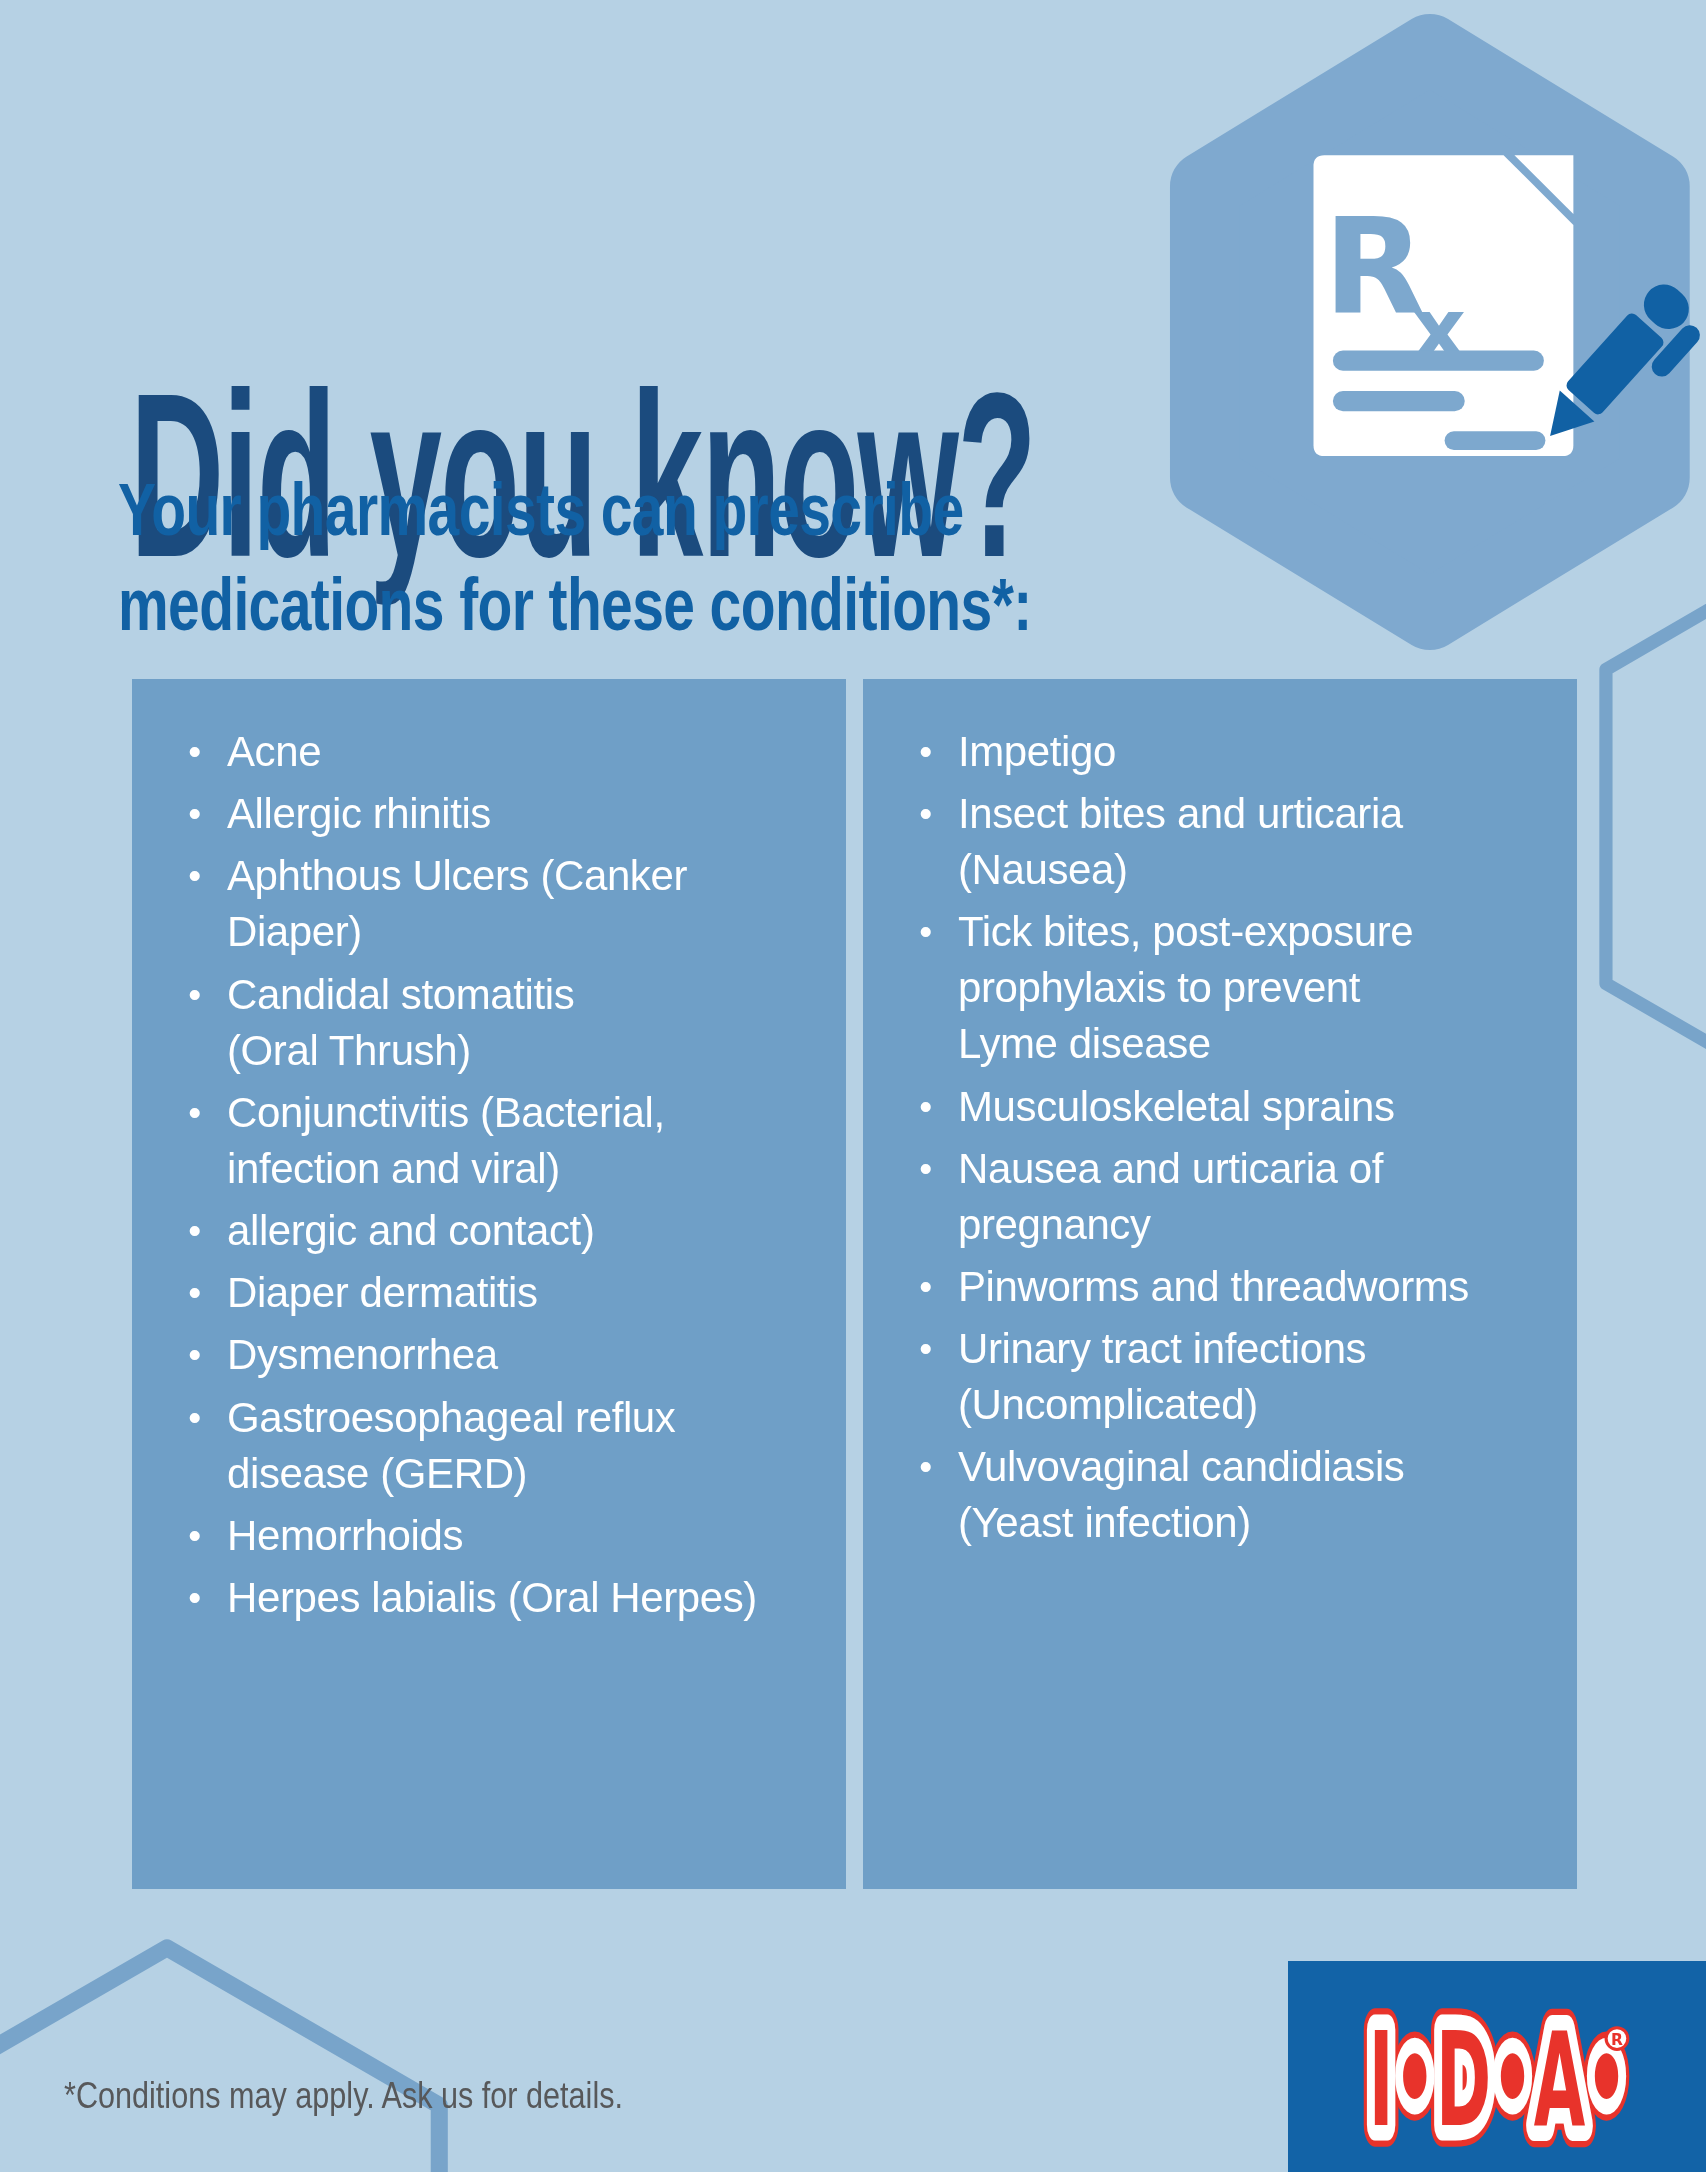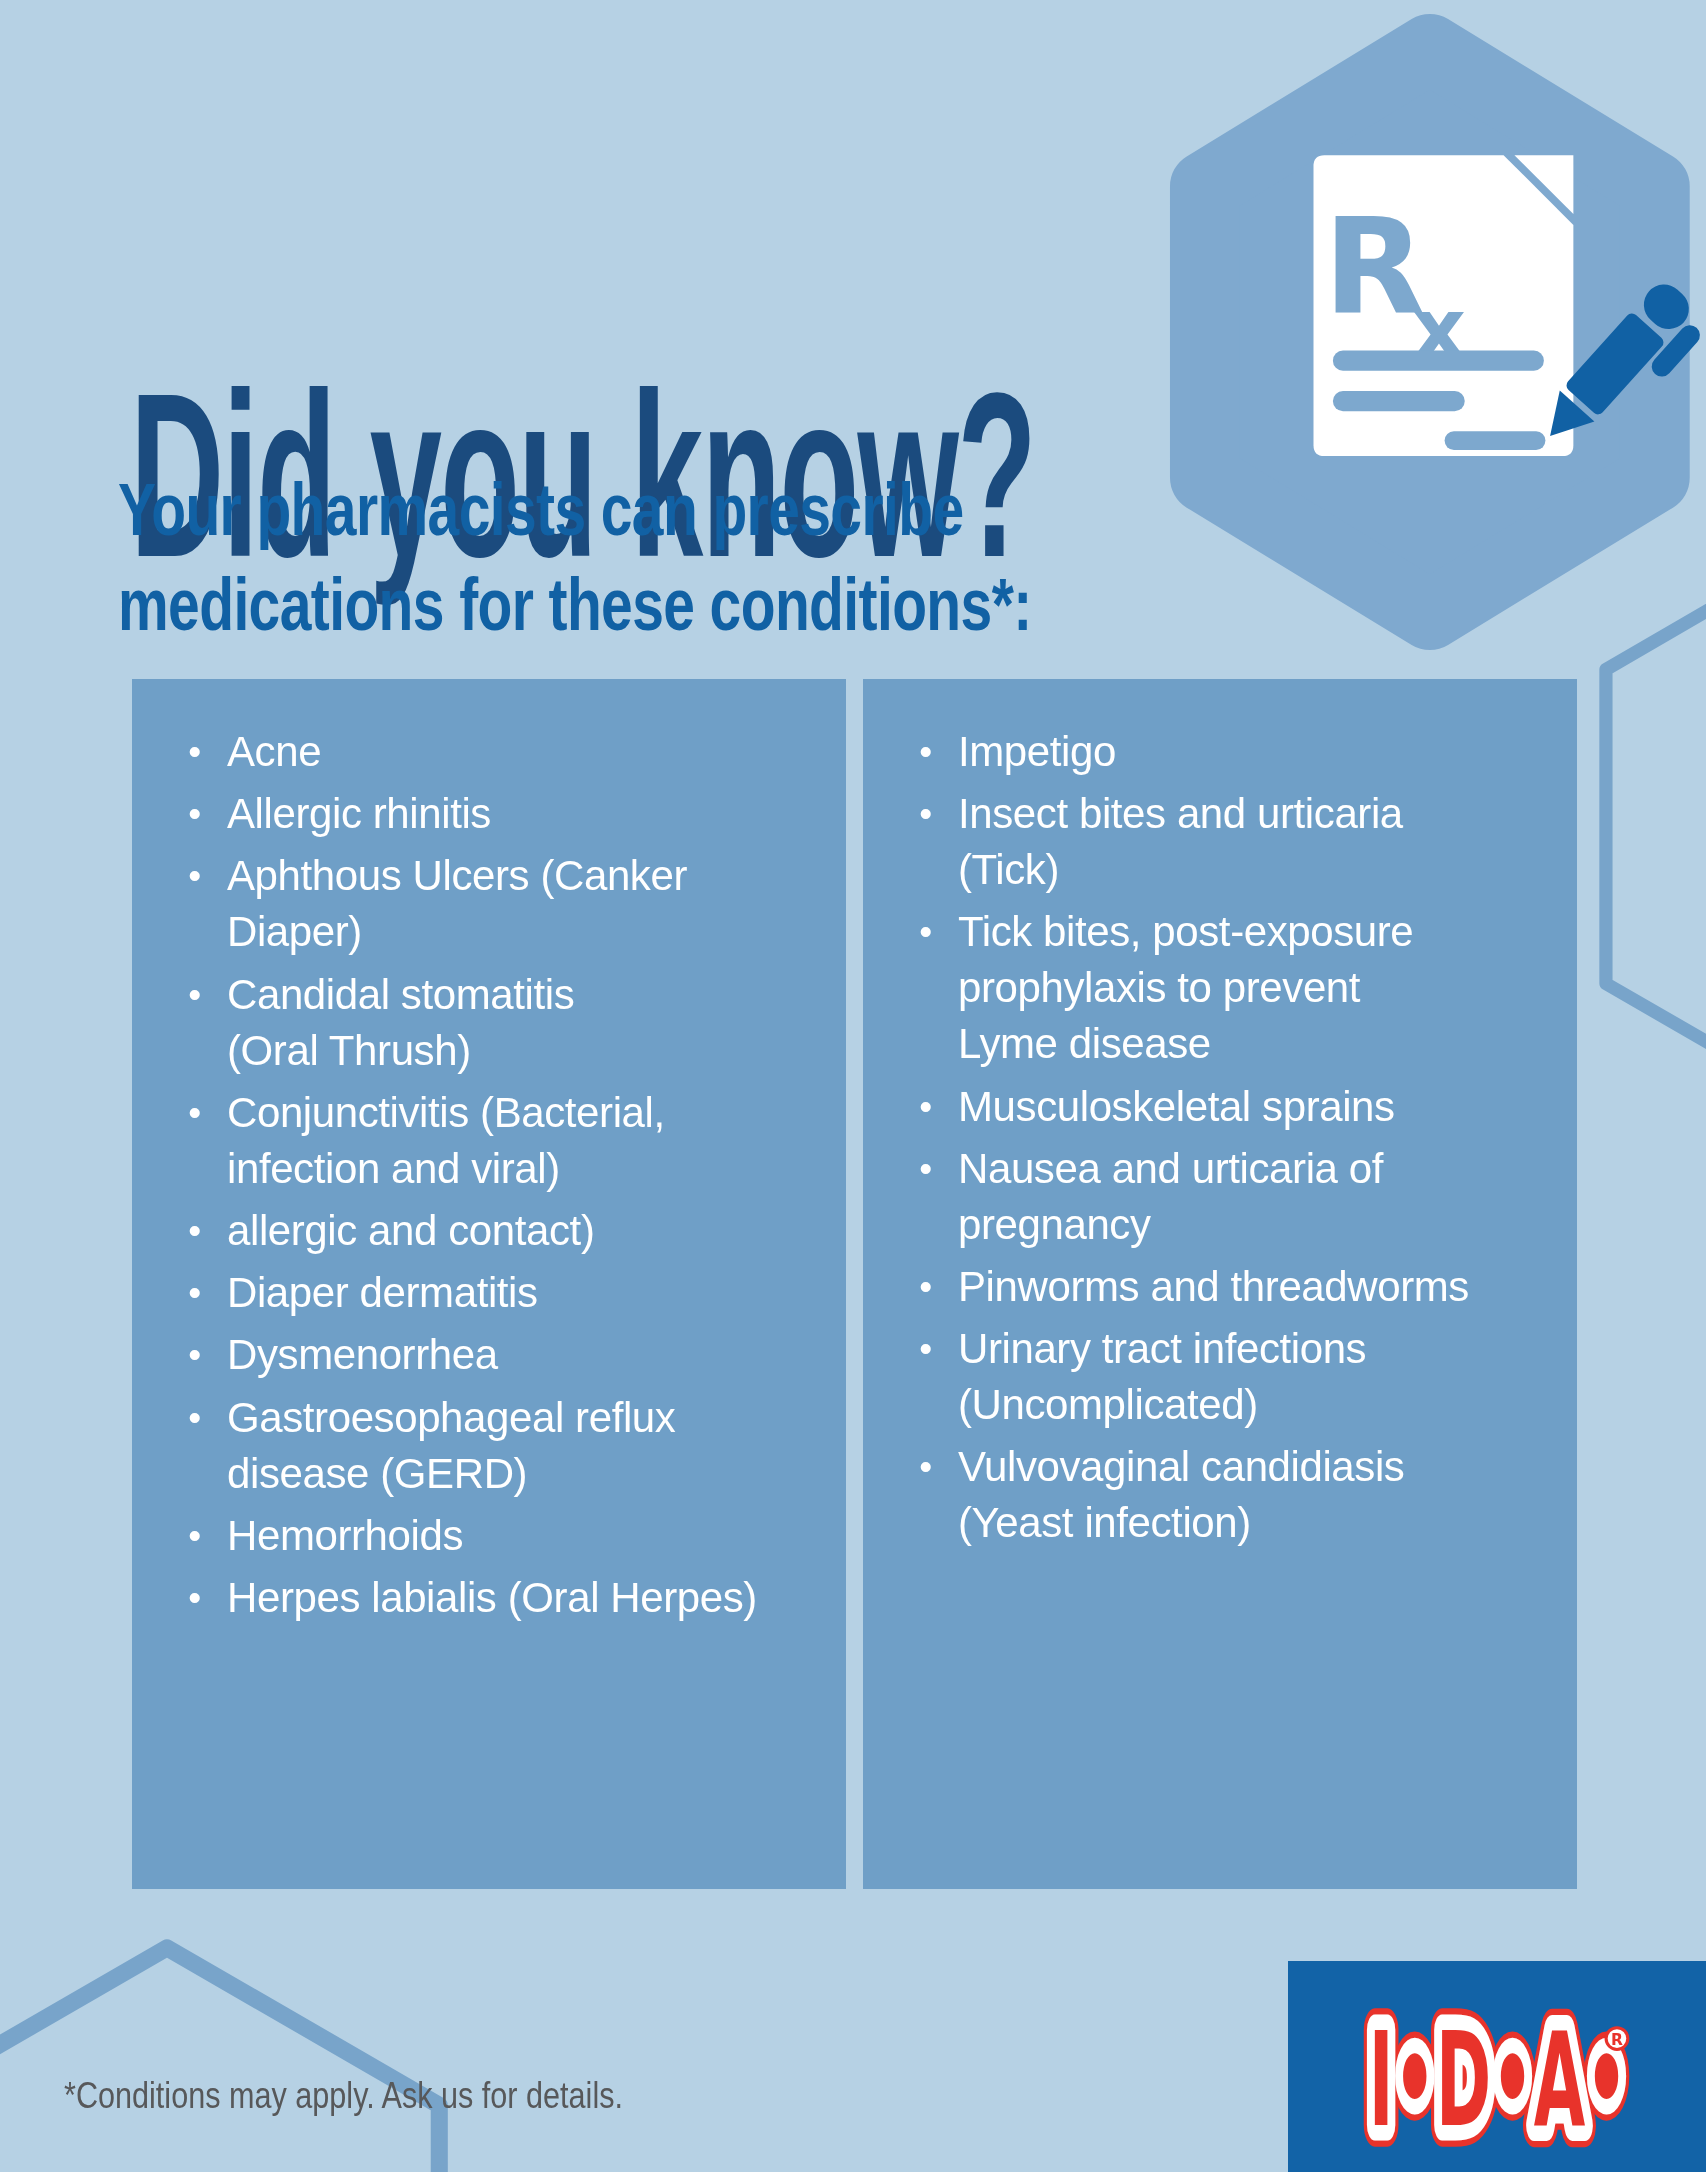--- a/index.html
+++ b/index.html
@@ -127,21 +127,21 @@
   </section>
   <section class="panel right">
     <ul class="cond-list">
         <li>
           <span class="bullet">•</span>
           <div class="cond-line">Impetigo</div>
         </li>
         <li>
           <span class="bullet">•</span>
           <div class="cond-line">Insect bites and urticaria</div>
-          <div class="cond-line">(Tick)</div>
+          <div class="cond-line">(Nausea)</div>
         </li>
         <li>
           <span class="bullet">•</span>
           <div class="cond-line">Tick bites, post-exposure</div>
           <div class="cond-line">prophylaxis to prevent</div>
           <div class="cond-line">Lyme disease</div>
         </li>
         <li>
           <span class="bullet">•</span>
           <div class="cond-line">Musculoskeletal sprains</div>

